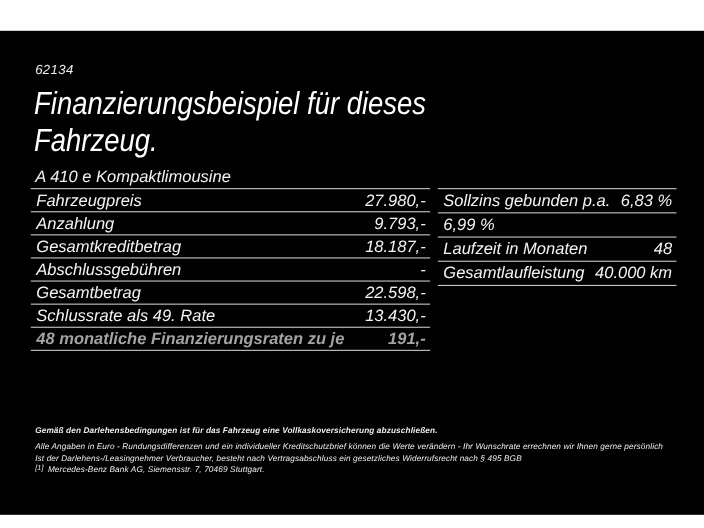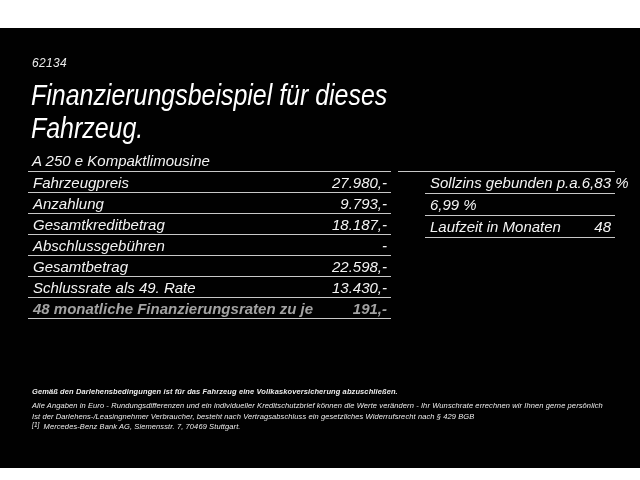--- a/index.html
+++ b/index.html
@@ -66,21 +66,21 @@
   .tbl .row {
     display: flex;
     justify-content: space-between;
     align-items: center;
     border-bottom: 1px solid #c8c8c8;
     padding: 0 4px 0 5px;
     color: #f4f4f4;
     white-space: nowrap;
   }
   .tbl.left  .row { height: 20px; }
-  .tbl.right .row { height: 21px; margin-left: 27px; }
+  .tbl.right .row { height: 21px; }
   .tbl .row.bold { font-weight: bold; color: #a3a3a3; }
   .lbl-sup {
     font-size: 9px;
     position: relative;
     top: -4px;
     margin-left: 2px;
   }
   .fine {
     position: absolute;
     left: 32px;
@@ -108,21 +108,21 @@
 
   <div class="panel">
 
     <div class="stock">62134</div>
 
     <div class="title">
       <div>Finanzierungsbeispiel für dieses</div>
       <div>Fahrzeug.</div>
     </div>
 
-    <div class="model">A 250 e Kompaktlimousine</div>
+    <div class="model">A 410 e Kompaktlimousine</div>
 
     <div class="tbl left">
       <div class="row">
         <span>Fahrzeugpreis</span>
         <span>27.980,-</span>
       </div>
       <div class="row">
         <span>Anzahlung</span>
         <span>9.793,-</span>
       </div>
@@ -153,23 +153,27 @@
         <span>Sollzins gebunden p.a.</span>
         <span>6,83 %</span>
       </div>
       <div class="row">
         <span>6,99 %</span>
       </div>
       <div class="row">
         <span>Laufzeit in Monaten</span>
         <span>48</span>
       </div>
+      <div class="row">
+        <span>Gesamtlaufleistung</span>
+        <span>40.000 km</span>
+      </div>
     </div>
 
     <div class="fine l2">Alle Angaben in Euro - Rundungsdifferenzen und ein individueller Kreditschutzbrief können die Werte verändern - Ihr Wunschrate errechnen wir Ihnen gerne persönlich</div>
     <div class="fine b">Gemäß den Darlehensbedingungen ist für das Fahrzeug eine Vollkaskoversicherung abzuschließen.</div>
-    <div class="fine l3">Ist der Darlehens-/Leasingnehmer Verbraucher, besteht nach Vertragsabschluss ein gesetzliches Widerrufsrecht nach § 429 BGB</div>
+    <div class="fine l3">Ist der Darlehens-/Leasingnehmer Verbraucher, besteht nach Vertragsabschluss ein gesetzliches Widerrufsrecht nach § 495 BGB</div>
     <div class="fine l4"><span class="fn-marker">[1]</span><span>Mercedes-Benz Bank AG, Siemensstr. 7, 70469 Stuttgart.</span></div>
 
   </div>
 
   <div class="letterbox bottom"></div>
 </div>
 
 </body></html>

